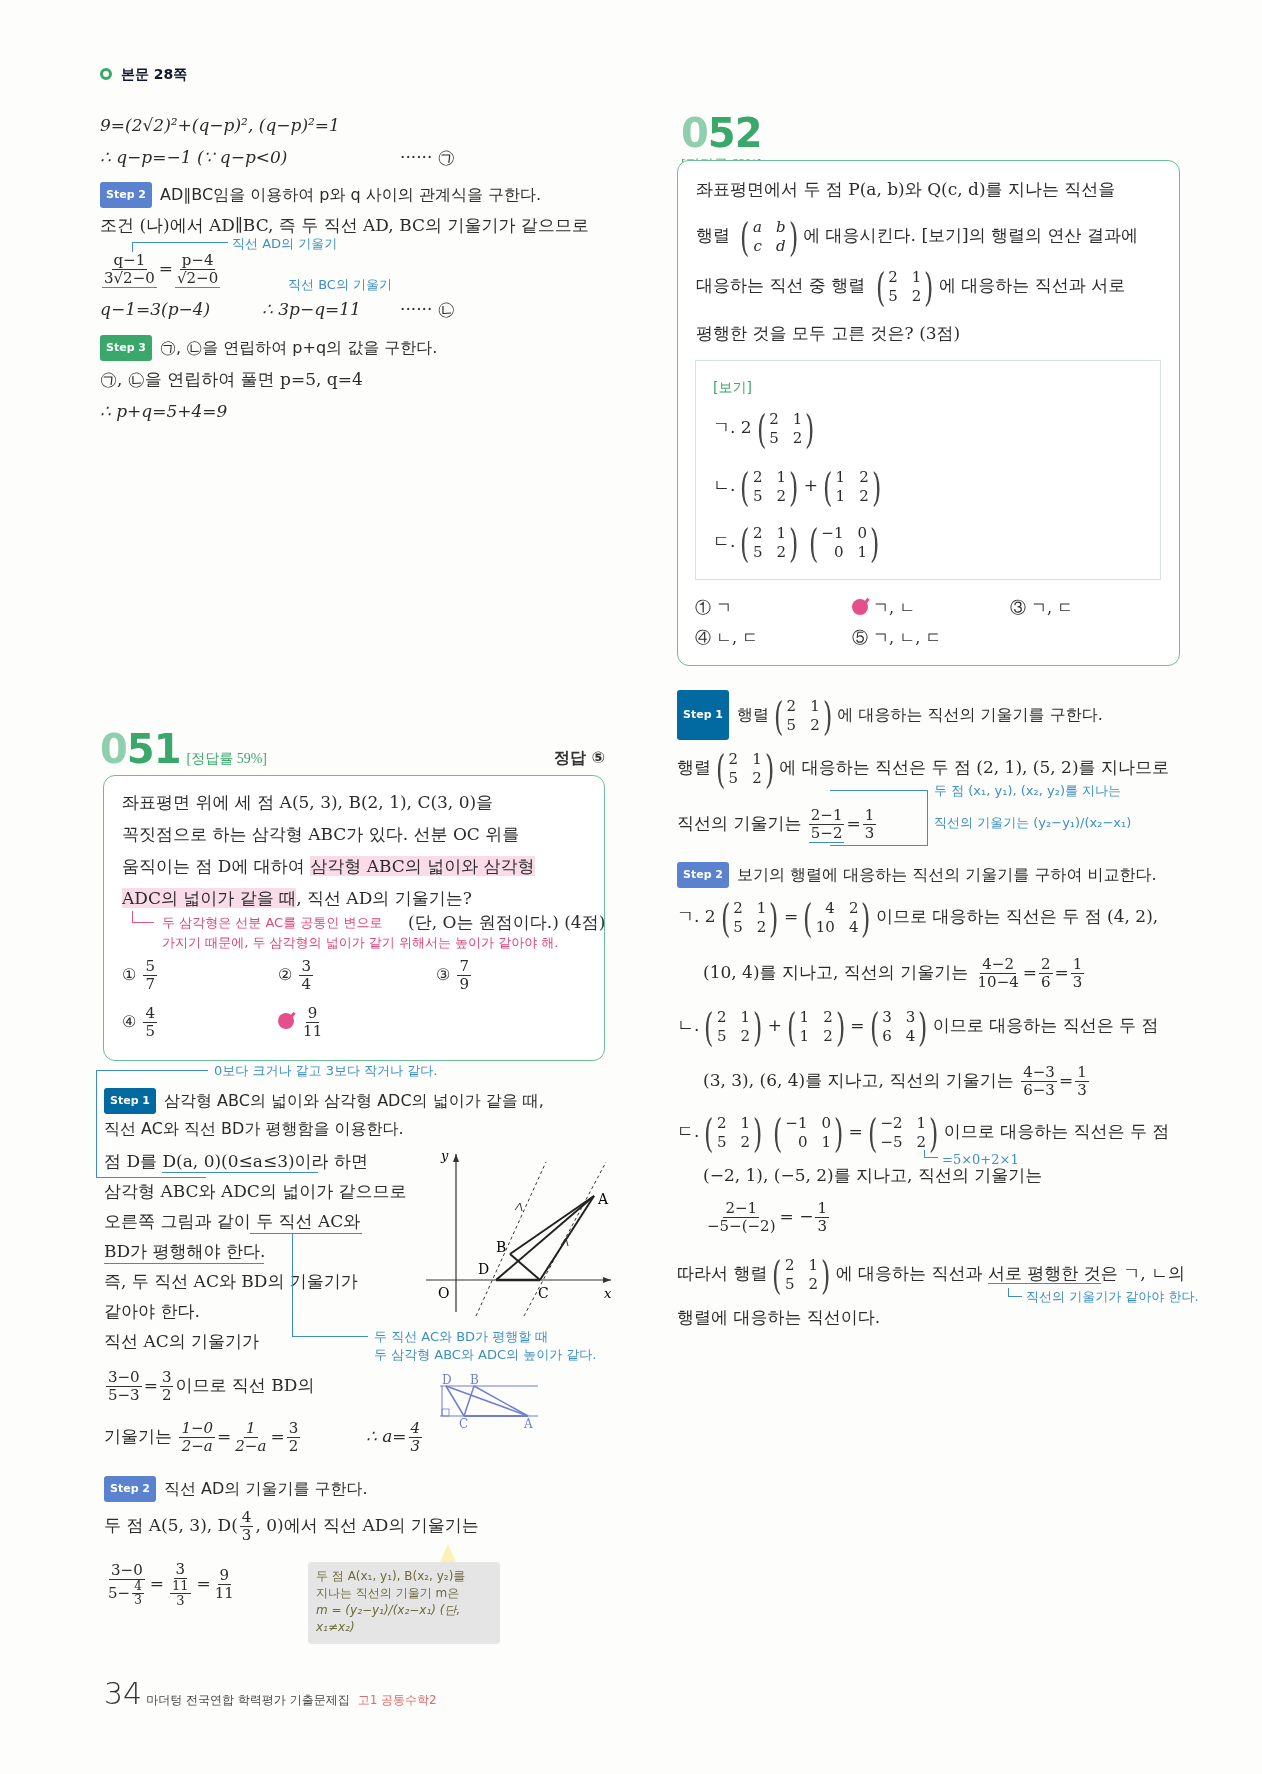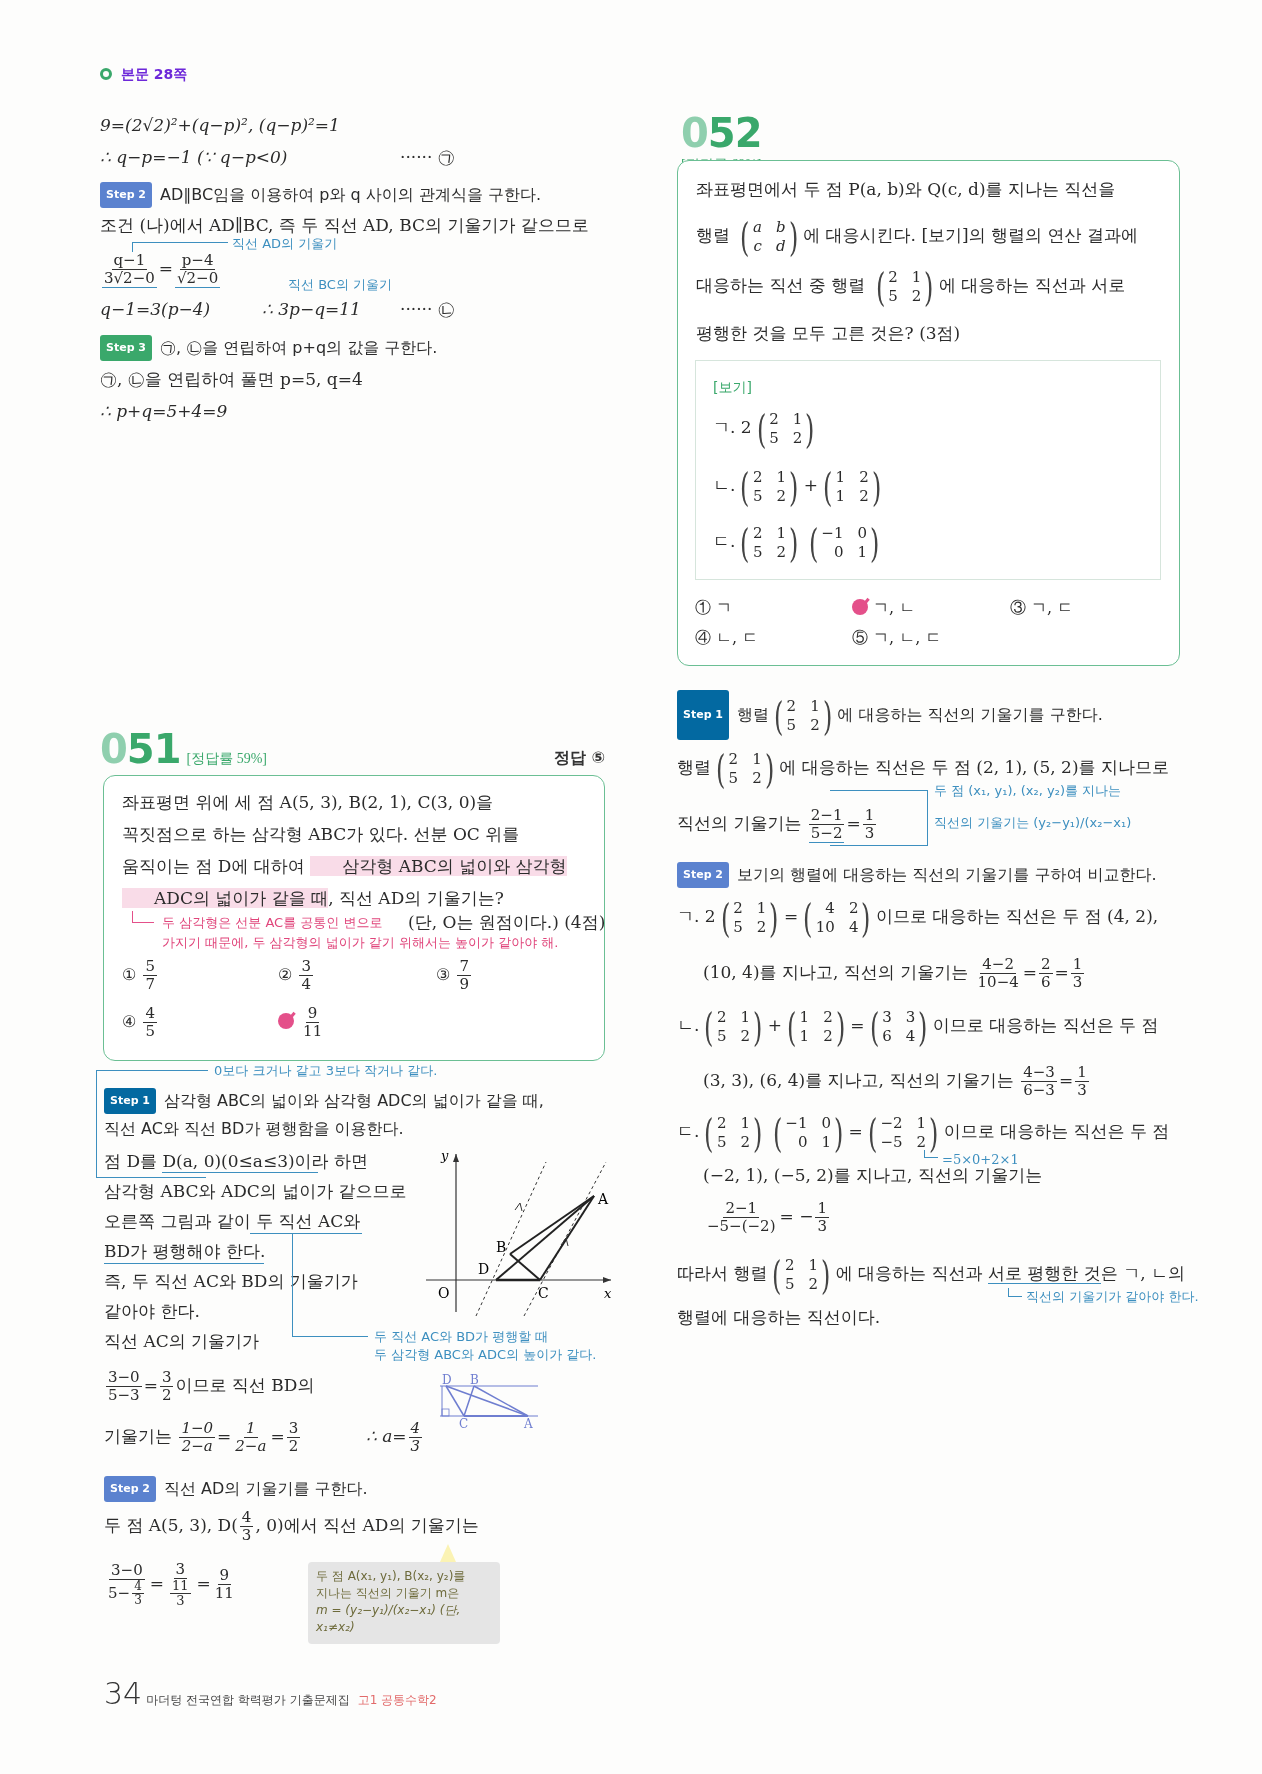--- a/index.html
+++ b/index.html
@@ -15,40 +15,40 @@
   .step-green { background: #3aa86b; }
   .step-pink { background: #0369a1; text-align: center; }
   .step-title { font-family: "DejaVu Sans", "Liberation Sans", sans-serif; font-size: 16px; }
   .section-head { display: flex; align-items: baseline; }
   .qnum { font-family: "DejaVu Sans", "Liberation Sans", sans-serif; font-size: 40px; font-weight: bold; color: #3aa86b; letter-spacing: -1px; }
   .qnum .zero { color: #8fcfae; }
   .rate { font-family: Liberation Serif, serif; font-size: 14px; color: #3aa86b; margin-left: 6px; }
   .answer { font-family: "DejaVu Sans", "Liberation Sans", sans-serif; font-size: 16px; font-weight: bold; color: #333; }
   .qbox { position: absolute; border: 1.5px solid #6bbf94; border-radius: 12px; background: #fff; }
   .bogi { position: absolute; border: 1px solid #d6e5dc; background: #fff; }
-  .hl { background: #f9dce8; padding-left: 32px; }
+  .hl { background: #f9dce8; }
   .frac { display: inline-flex; flex-direction: column; align-items: center; vertical-align: middle; font-size: 15px; line-height: 17px; margin: 0 2px; }
   .frac .num { border-bottom: 1px solid #333; padding: 0 2px; }
   .frac .den { padding: 0 2px; }
   .mat { display: inline-flex; align-items: center; vertical-align: middle; margin: 0 2px; }
   .mat .br { font-size: 40px; line-height: 40px; font-weight: lighter; color: #444; transform: scaleX(0.6); }
   .mat .grid { display: grid; grid-template-columns: auto auto; column-gap: 14px; font-size: 15px; line-height: 19px; text-align: right; }
   .choice { position: absolute; font-size: 16px; white-space: nowrap; }
   .check-mark { display: inline-block; width: 16px; height: 16px; border-radius: 50%; background: #e4508a; position: relative; vertical-align: -2px; }
   .check-mark::after { content: ""; position: absolute; left: 5px; top: -4px; width: 6px; height: 12px; border-right: 3px solid #e4508a; border-bottom: 3px solid #e4508a; transform: rotate(40deg); }
   .ul-blue { border-bottom: 1.5px solid #3d8fbf; }
   .tip-box { position: absolute; background: #e5e5e5; border-radius: 4px; padding: 6px 8px; font-family: "DejaVu Sans", "Liberation Sans", sans-serif; font-size: 12px; color: #6d6a3a; line-height: 17px; }
   .footer-num { font-family: "DejaVu Sans", "Liberation Sans", sans-serif; font-size: 30px; font-weight: lighter; color: #333; }
   .footer-text { font-family: "DejaVu Sans", "Liberation Sans", sans-serif; font-size: 12px; color: #444; }
   .footer-sub { font-family: "DejaVu Sans", "Liberation Sans", sans-serif; font-size: 12px; color: #e26a6a; }
 </style>
 </head>
 <body>
 
-<div class="abs sans" style="left:100px;top:66px;font-size:14px;font-weight:bold;color:#6d28d9;">
+<div class="abs sans" style="left:100px;top:66px;font-size:14px;font-weight:bold;color:#0f172a;">
   <span style="display:inline-block;width:12px;height:12px;border-radius:50%;border:3px solid #3aa86b;vertical-align:-1px;margin-right:4px;"></span>
   <span>본문 28쪽</span>
 </div>
 
 <div class="line" style="left:100px;top:114px;font-style:italic;">9=(2√2)²+(q−p)², (q−p)²=1</div>
 <div class="line" style="left:100px;top:146px;font-style:italic;">∴ q−p=−1 (∵ q−p&lt;0)</div>
 <div class="line" style="left:400px;top:146px;">······ ㉠</div>
 
 <div class="line" style="left:100px;top:182px;">
   <span class="step-badge step-blue">Step 2</span><span class="step-title">AD∥BC임을 이용하여 p와 q 사이의 관계식을 구한다.</span>

